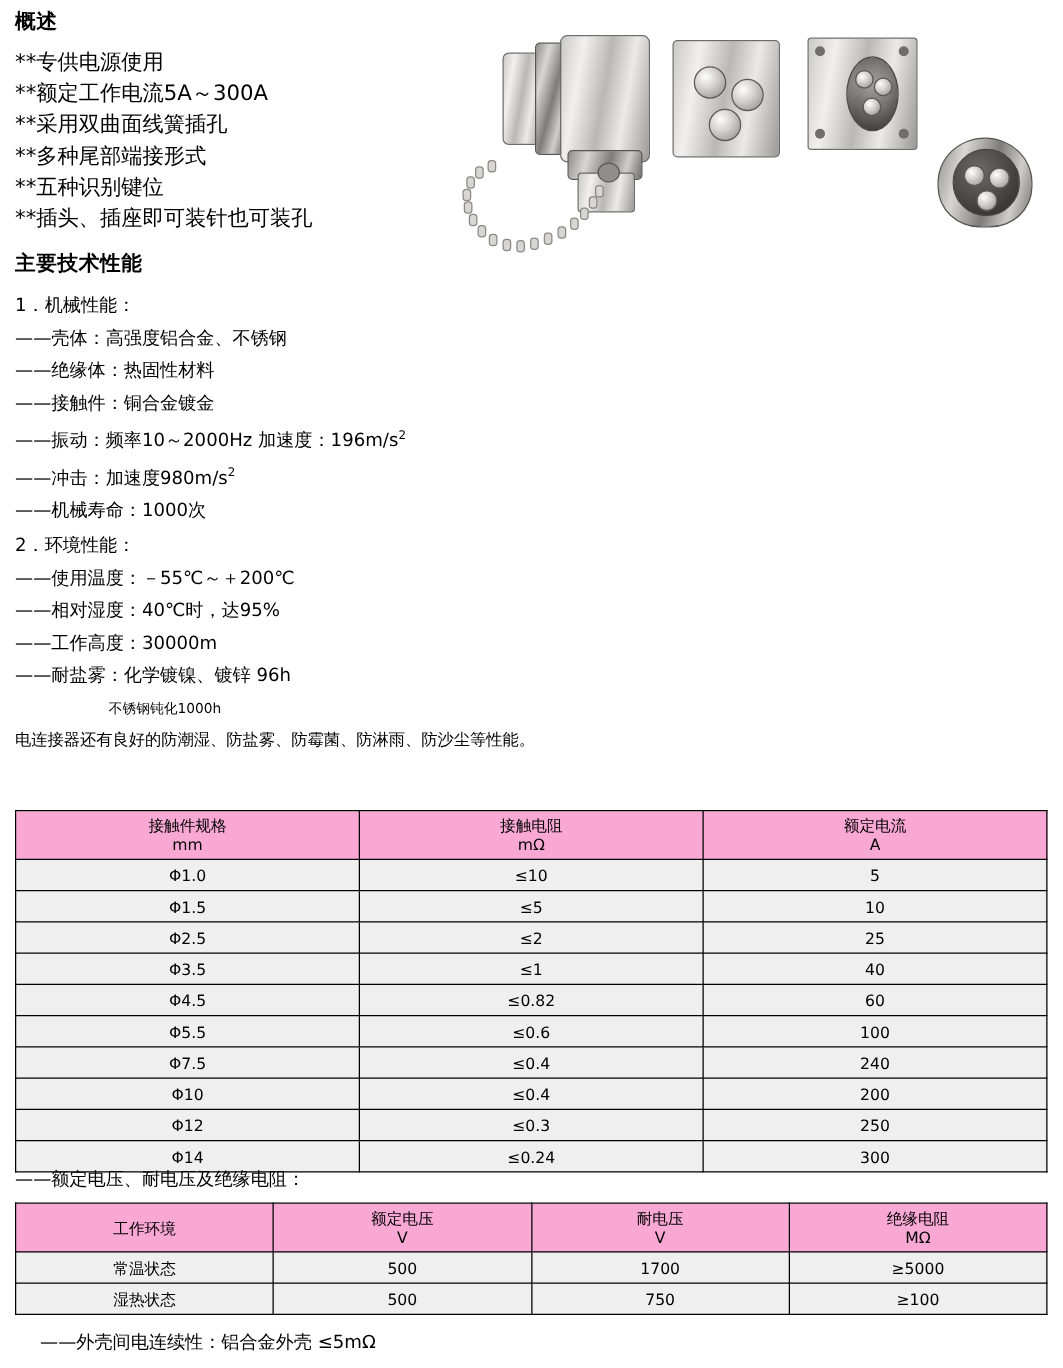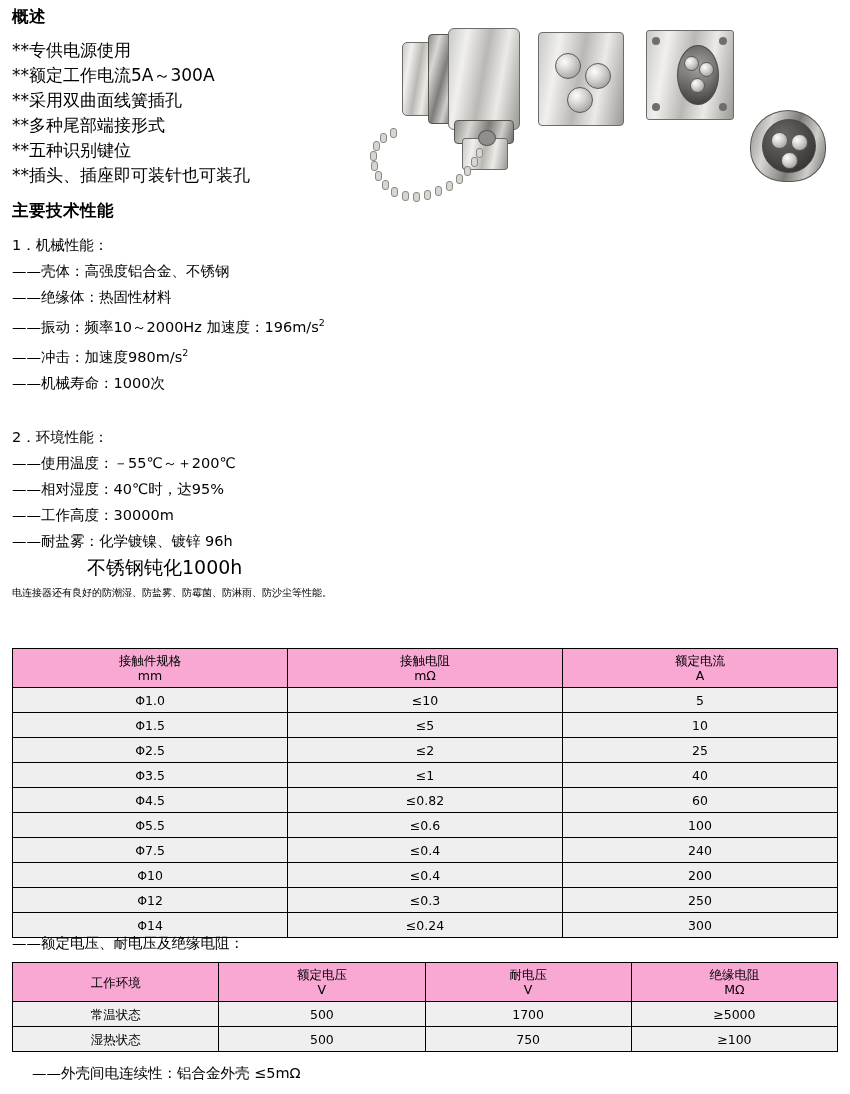--- a/index.html
+++ b/index.html
@@ -71,28 +71,28 @@
     font-size: 14.5px;
     line-height: 26px;
     margin: 0;
     white-space: nowrap;
   }
   sup {
     font-size: 9.5px;
     vertical-align: super;
   }
   .indent-line {
-    font-size: 19px;
+    font-size: 11px;
     line-height: 26px;
     margin: 0;
     padding-left: 75px;
     white-space: nowrap;
   }
   .note-line {
-    font-size: 10px;
+    font-size: 13px;
     line-height: 26px;
     margin: 0;
     white-space: nowrap;
   }
   table {
     border-collapse: collapse;
     width: 826px;
     font-size: 12.5px;
     table-layout: fixed;
   }
@@ -215,20 +215,21 @@
       </div>
     </div>
   </div>
 
   <h2 class="section-title" id="specs-title">主要技术性能</h2>
 
   <div class="block" style="top:232px;">
     <p class="numbered">1．机械性能：</p>
     <p class="dash-line">——壳体：高强度铝合金、不锈钢</p>
     <p class="dash-line">——绝缘体：热固性材料</p>
+    <p class="dash-line">——接触件：铜合金镀金</p>
     <p class="dash-line"><span>——振动：频率10～2000Hz   加速度：196m/s</span><sup>2</sup></p>
     <p class="dash-line"><span>——冲击：加速度980m/s</span><sup>2</sup></p>
     <p class="dash-line">——机械寿命：1000次</p>
   </div>
 
   <div class="block" style="top:424px;">
     <p class="numbered">2．环境性能：</p>
     <p class="dash-line">——使用温度：－55℃～＋200℃</p>
     <p class="dash-line">——相对湿度：40℃时，达95%</p>
     <p class="dash-line">——工作高度：30000m</p>

